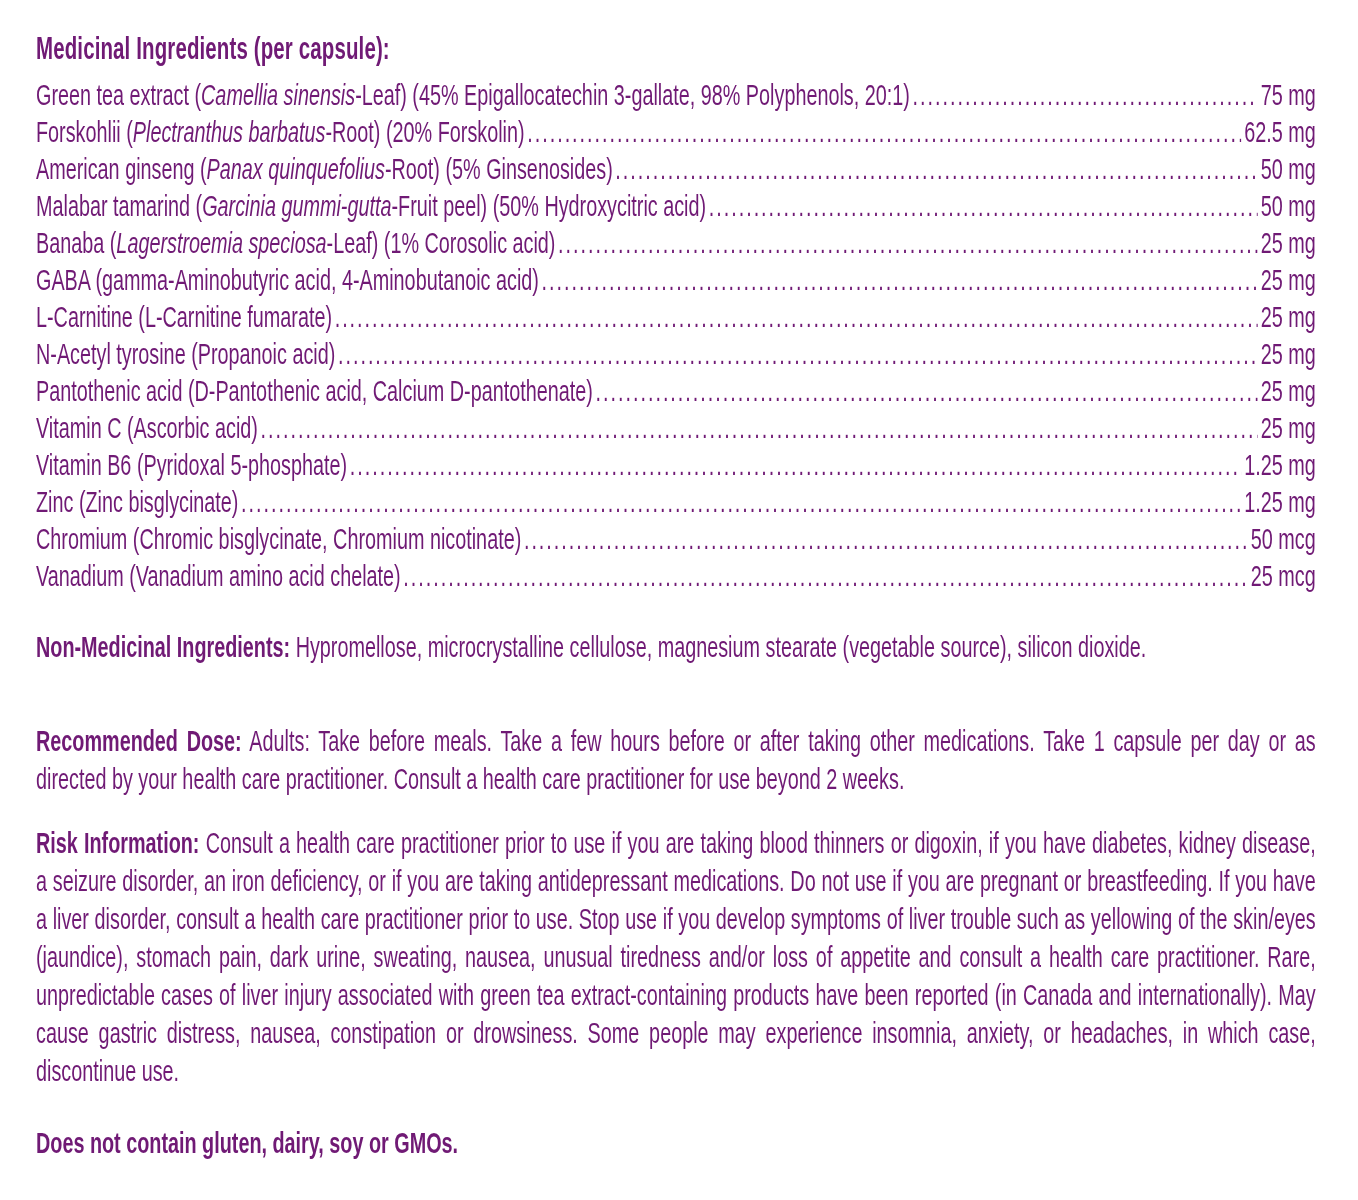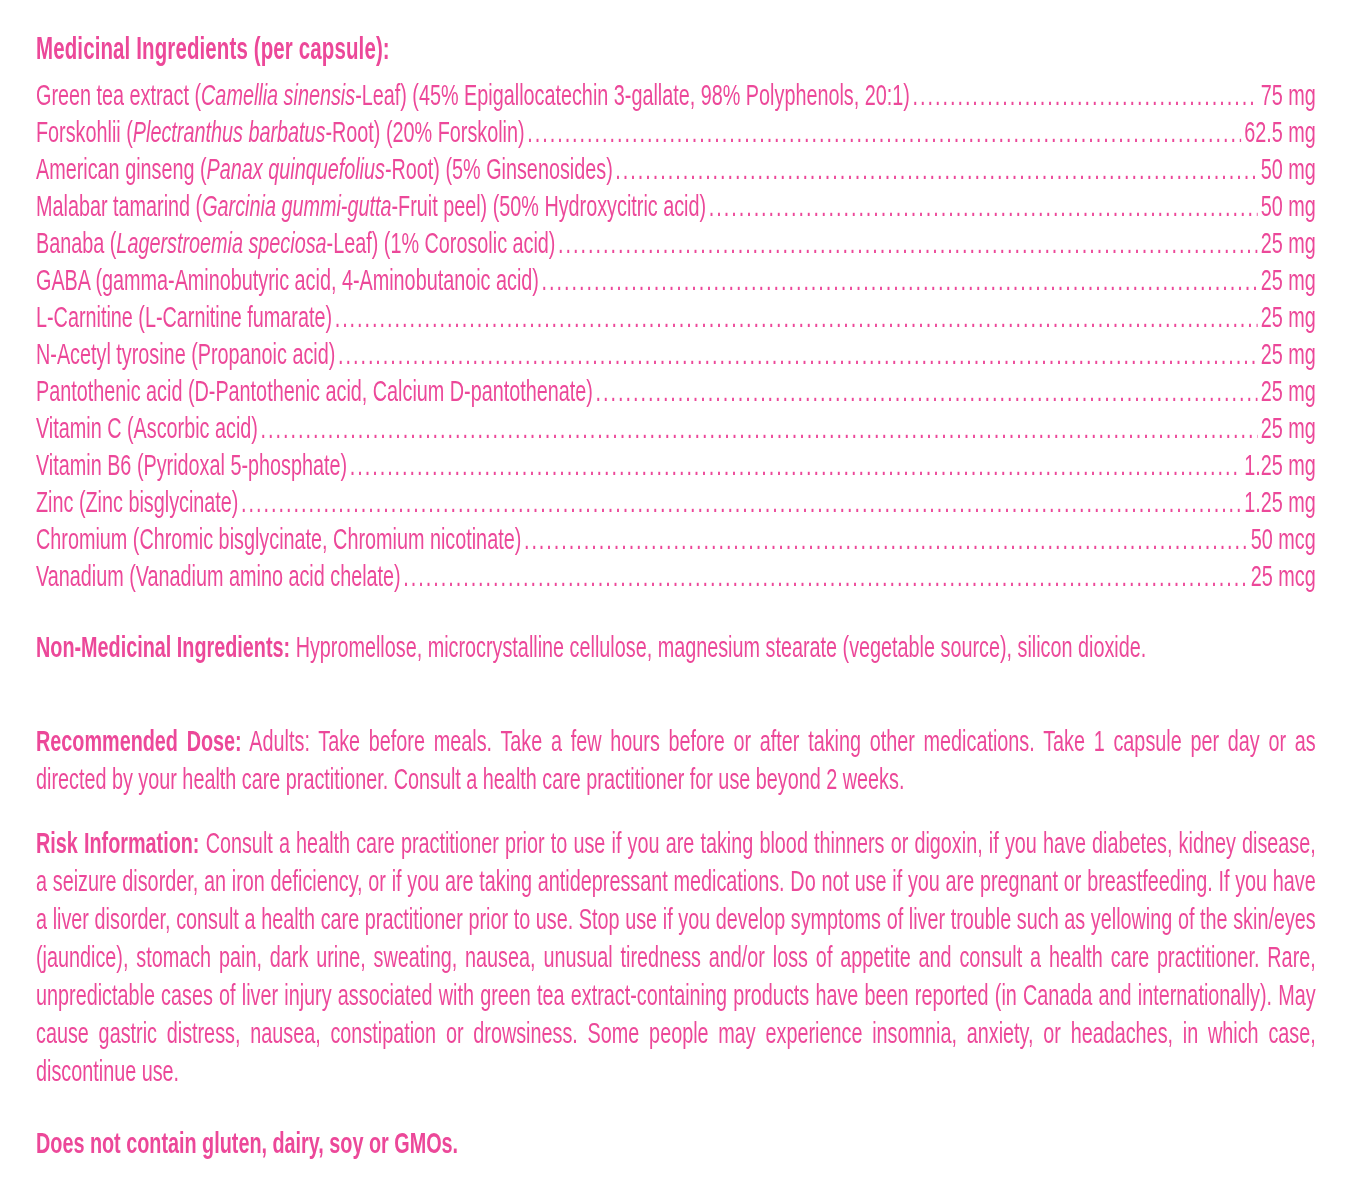--- a/index.html
+++ b/index.html
@@ -8,21 +8,21 @@
     background: #ffffff;
   }
   .page {
     position: relative;
     width: 1358px;
     height: 1200px;
     background: #ffffff;
     overflow: hidden;
     box-sizing: border-box;
     padding: 30px 0 0 36px;
-    color: #ec4899;
+    color: #701a75;
     font-family: "Liberation Sans", "DejaVu Sans", sans-serif;
   }
   
   .scale {
     width: 1939px;
     transform: scaleX(0.66);
     transform-origin: 0 0;
     font-size: 30px;
     line-height: 38px;
   }

